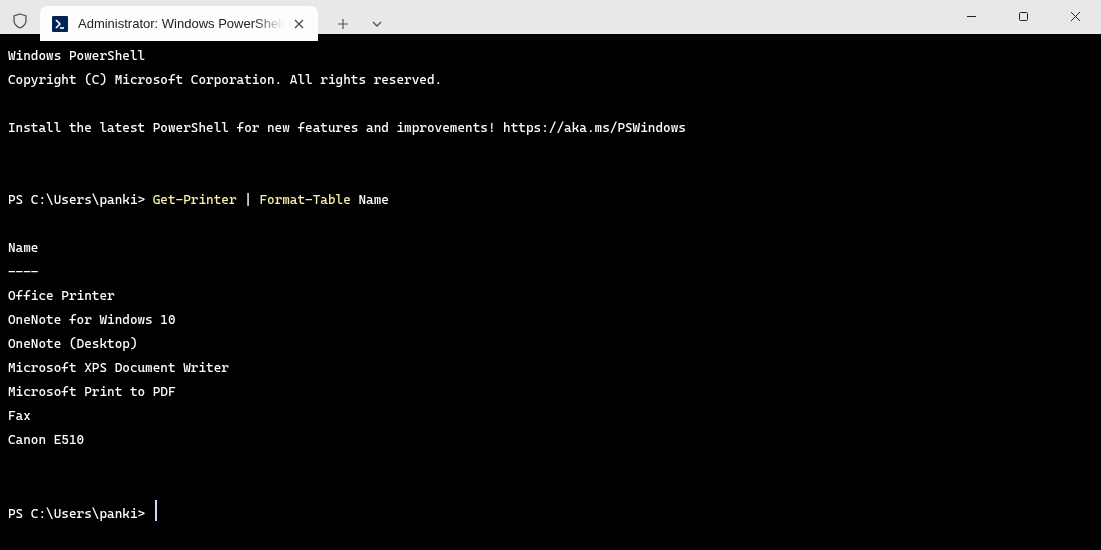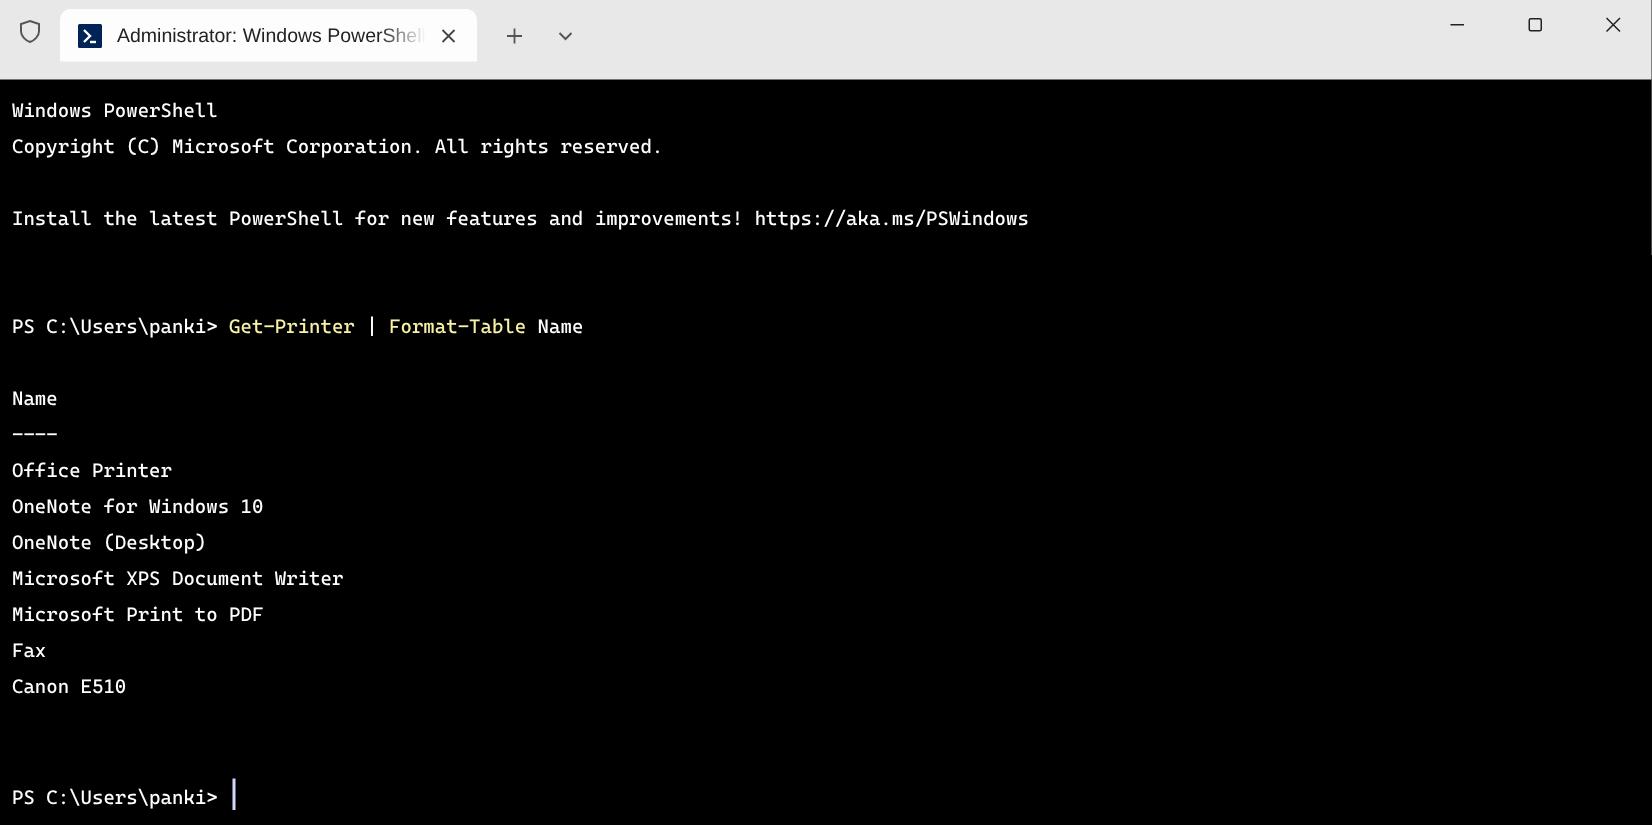--- a/index.html
+++ b/index.html
@@ -1,19 +1,19 @@
 <!DOCTYPE html>
 <html><head>
 <meta charset="utf-8">
 <style>
   * { margin: 0; padding: 0; box-sizing: border-box; }
   html, body { width: 1101px; height: 550px; overflow: hidden; font-family: "Segoe UI", sans-serif; }
   .window { width: 1101px; height: 550px; background: #000; display: flex; flex-direction: column; }
   .titlebar {
-    height: 53px;
+    height: 34px;
     background: #e8e8e8;
     display: flex;
     align-items: flex-start;
     position: relative;
   }
   .app-icon-wrap {
     width: 40px;
     height: 41px;
     display: flex;
     align-items: center;

